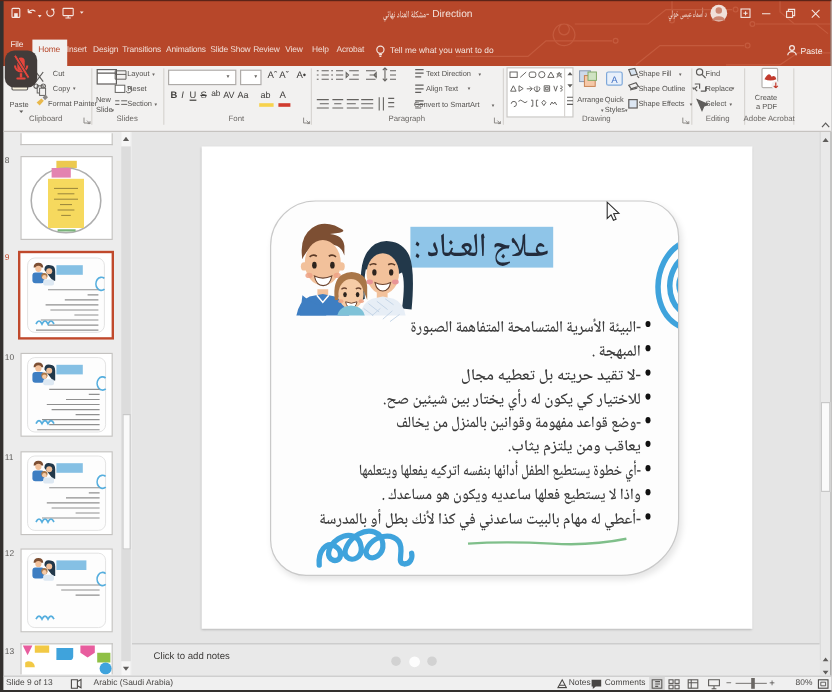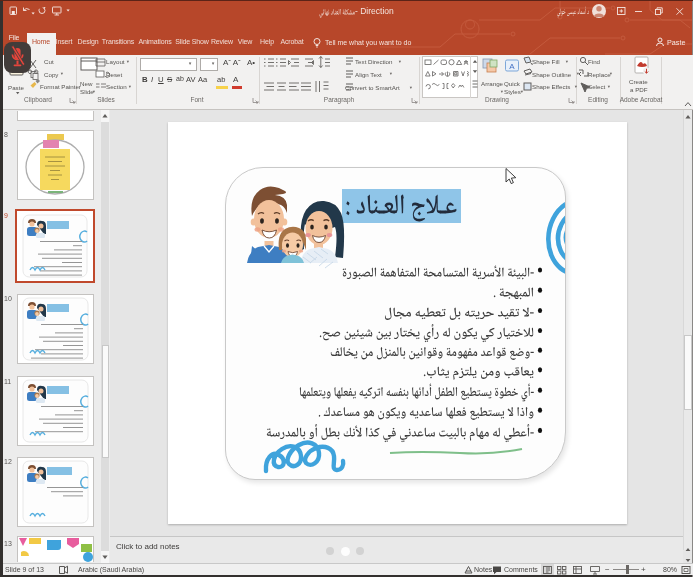--- a/index.html
+++ b/index.html
@@ -403,21 +403,21 @@
     <path d="M2 6 l3 -3.4 3 3.4" stroke="#5f5d5b" fill="none" stroke-width="1"></path>
   </svg>
 <svg class="abs" style="left:684px;top:113px" width="8" height="8" viewBox="0 0 8 8">
     <path d="M4 2 l2.6 3.4 h-5.2z" fill="#5f5d5b"></path>
   </svg>
 <div class="abs" style="left:684px;top:335px;width:8px;height:75px;background:#fafafa;border:1px solid #c8c8c8"></div>
 <svg class="abs" style="left:684px;top:546px" width="8" height="18" viewBox="0 0 8 18">
 <path d="M4 2 l2.4 3 h-4.8z M4 16 l2.4 -3 h-4.8z" fill="#5f5d5b"></path>
   </svg>
 <div class="abs" style="left:110px;top:536px;width:573px;height:27px;background:#e9e9e9;border-top:1px solid #c6c6c6"></div>
-<div class="t" style="left:116px;top:542px;font-size:8px;color:#3d3b39">Click to add notes</div>
+<div class="t" style="left:128px;top:542px;font-size:8px;color:#3d3b39">Click to add notes</div>
 <div class="abs" style="left:326px;top:547px;width:8px;height:8px;border-radius:50%;background:#d2d2d2"></div>
 <div class="abs" style="left:341px;top:546.5px;width:9px;height:9px;border-radius:50%;background:#fdfdfd"></div>
 <div class="abs" style="left:356px;top:547px;width:8px;height:8px;border-radius:50%;background:#d2d2d2"></div>
 <div class="abs" style="left:3px;top:563px;width:690px;height:12px;background:#f0f0f0;border-top:1px solid #c8c8c8"></div>
 <div class="t" style="left:5px;top:565.5px;font-size:7px;color:#484644">Slide 9 of 13</div>
 <svg class="abs" style="left:58px;top:564.5px" width="11" height="10" viewBox="0 0 11 10">
 <g stroke="#484644" fill="none" stroke-width="0.9">
       <path d="M1.5 1.5 h5 v7 h-5z"></path>
       <path d="M6.5 3 l3 -1.8 v7 l-3 -1.7"></path>
     </g>

